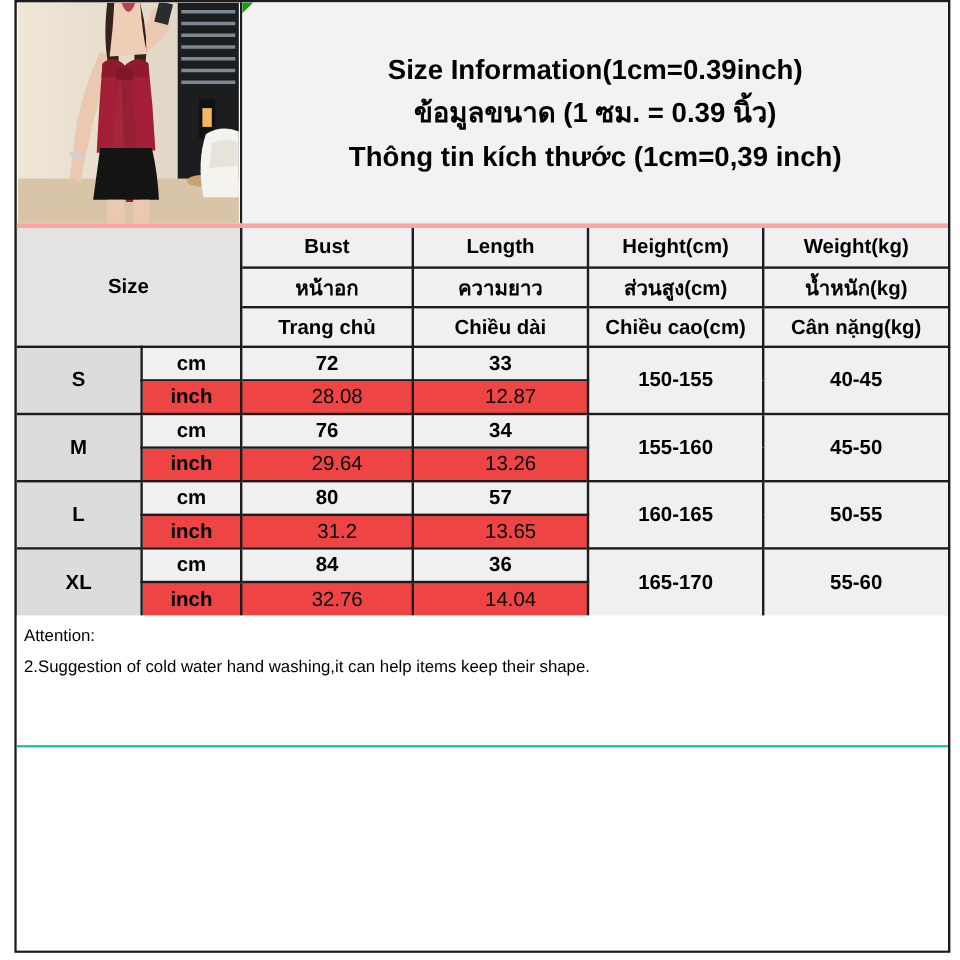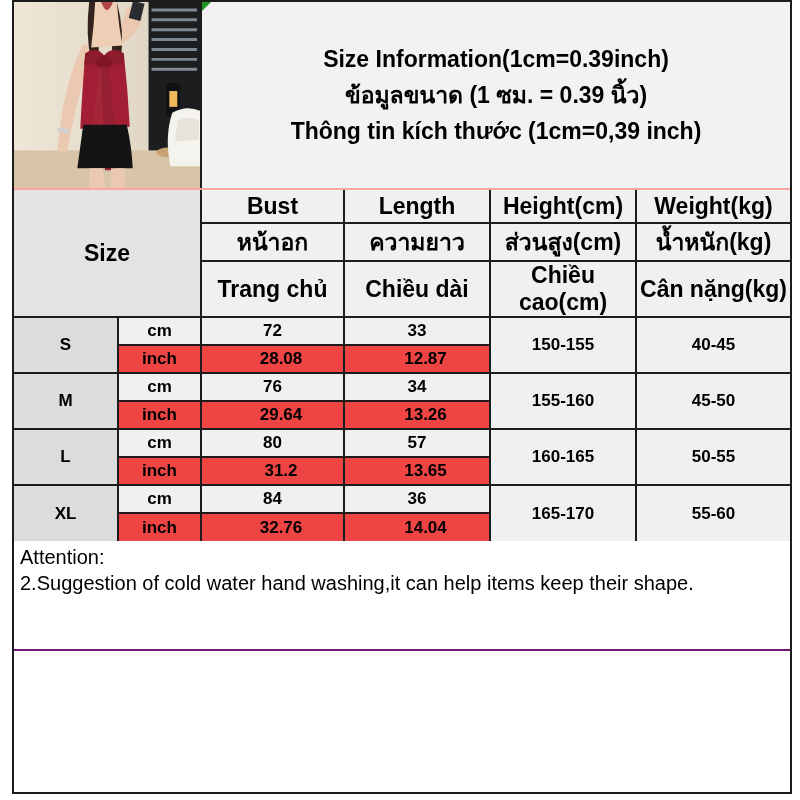--- a/index.html
+++ b/index.html
@@ -1,43 +1,43 @@
 <!DOCTYPE html>
 <html><head>
 <meta charset="utf-8">
 <style>
   * { margin:0; padding:0; box-sizing:border-box; }
   html,body { width:800px; height:800px; background:#ffffff; font-family:"Liberation Sans","DejaVu Sans",sans-serif; color:#000; }
   .sheet { position:absolute; left:12px; top:0; width:780px; height:794px; border:2px solid #1c1c1c; background:#fff; display:flex; flex-direction:column; }
 
   
-  .top-band { height:188px; flex:0 0 188px; display:flex; border-bottom:2px solid #fca5a5; }
+  .top-band { height:188px; flex:0 0 188px; display:flex; border-bottom:4px solid #fca5a5; }
   .photo-cell { width:188px; flex:0 0 188px; border-right:2px solid #1c1c1c; overflow:hidden; }
   .photo-cell svg { display:block; width:100%; height:100%; }
   .title-cell { flex:1; background:#f2f2f2; position:relative; display:flex; flex-direction:column; justify-content:center; align-items:center; text-align:center; }
   .corner-flag { position:absolute; top:0; left:0; width:0; height:0; border-top:9px solid #1f941f; border-right:9px solid transparent; }
   .title-line { font-weight:bold; font-size:23px; line-height:36px; white-space:nowrap; }
 
   
   table.size-table { width:776px; border-collapse:collapse; table-layout:fixed; border-style:hidden; }
   table.size-table td { border:2px solid #1c1c1c; text-align:center; vertical-align:middle; overflow:hidden; }
-  tr.hdr td { height:33px; font-weight:bold; font-size:23px; }
+  tr.hdr td { height:33px; font-weight:bold; font-size:17px; }
   tr.body-row td { height:28px; font-size:17px; }
   .c-gray  { background:#f0f0f0; }
   .c-white { background:#ef4444; }
   .c-size  { background:#e3e3e3; }
   .c-dark  { background:#dcdcdc; }
   .size-big { font-size:30px; font-weight:bold; }
   .letter { font-size:18px; font-weight:bold; }
   .unit { font-size:16px; font-weight:bold; }
   .val-b { font-weight:bold; }
-  .val-n { font-weight:bold;padding-left:17px; }
+  .val-n { font-weight:normal;padding-left:17px; }
 
   
-  .attention { flex:0 0 110px; border-bottom:2px solid #701a75; background:#fff; padding:3px 6px 0 6px; font-size:20px; line-height:26px; }
+  .attention { flex:0 0 110px; border-bottom:2px solid #14b8a6; background:#fff; padding:3px 6px 0 6px; font-size:14px; line-height:26px; }
   .attention div { white-space:nowrap; }
   .filler { flex:1; background:#fff; }
 </style>
 </head>
 <body>
 
 <div class="sheet">
 
   <div class="top-band">
     <div class="photo-cell">

